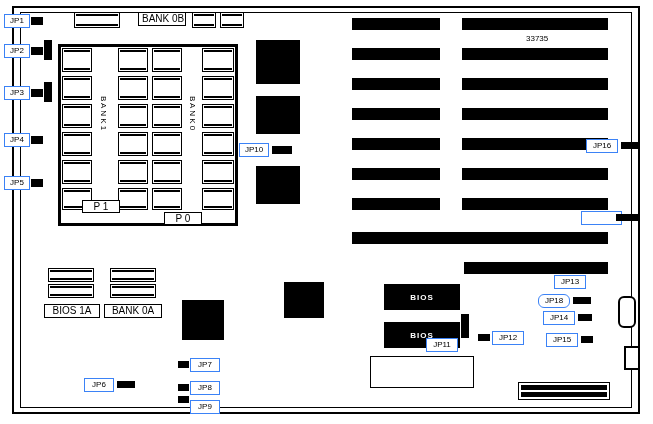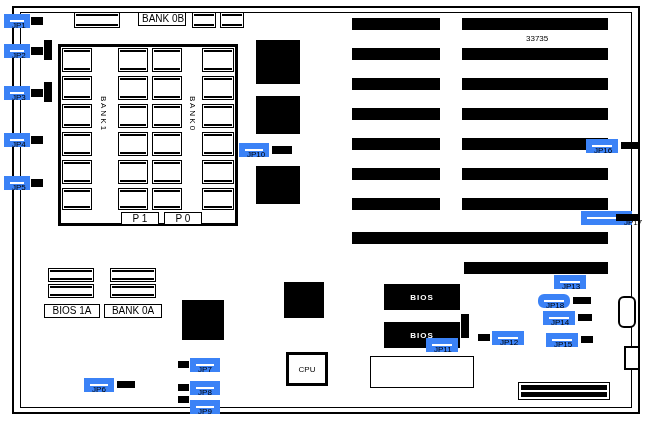--- a/index.html
+++ b/index.html
@@ -11,21 +11,21 @@
   .board-inner{position:absolute;left:20px;top:12px;width:612px;height:396px;border:1px solid #000;background:#fff;box-sizing:border-box;}
 
   
   .slot{position:absolute;background:#000;}
   .slot-hollow{position:absolute;background:#000;border:1px solid #000;box-sizing:border-box;}
   .slot-hollow > i{position:absolute;left:2px;top:2px;right:2px;bottom:2px;background:#fff;display:block;}
 
   .chip{position:absolute;background:#000;}
 
   
-  .jp{position:absolute;border:6px solid #3b82f6;background:#fff;color:#000;
+  .jp{position:absolute;border:1px solid #3b82f6;background:#fff;color:#000;
       font-size:8px;line-height:10px;text-align:center;padding:1px 2px;box-sizing:border-box;white-space:nowrap;}
   .pins{position:absolute;background:#000;}
 
   
   .dip{position:absolute;background:#fff;border:1px solid #000;box-sizing:border-box;}
   .dip::before,.dip::after{content:"";position:absolute;left:1px;right:1px;height:2px;background:#000;}
   .dip::before{top:1px;}
   .dip::after{bottom:1px;}
   .boxlabel{position:absolute;border:1px solid #000;background:#fff;font-size:10px;
             line-height:10px;padding:1px 3px;box-sizing:border-box;white-space:nowrap;text-align:center;}
@@ -107,21 +107,21 @@
   <div class="dip" style="left:202px;top:48px;width:32px;height:24px;"></div>
   <div class="dip" style="left:202px;top:76px;width:32px;height:24px;"></div>
   <div class="dip" style="left:202px;top:104px;width:32px;height:24px;"></div>
   <div class="dip" style="left:202px;top:132px;width:32px;height:24px;"></div>
   <div class="dip" style="left:202px;top:160px;width:32px;height:24px;"></div>
   <div class="dip" style="left:202px;top:188px;width:32px;height:22px;"></div>
 
   <div class="vlabel" style="left:99px;top:96px;"><span>B A N K 1</span></div>
   <div class="vlabel" style="left:188px;top:96px;"><span>B A N K 0</span></div>
 
-  <div class="boxlabel" style="left:82px;top:212px;width:38px;height:13px;margin-left:39px;"><span>P  1</span></div>
+  <div class="boxlabel" style="left:82px;top:200px;width:38px;height:13px;"><span>P  1</span></div>
   <div class="boxlabel" style="left:164px;top:212px;width:38px;height:13px;"><span>P  0</span></div>
 
   <div class="chip" style="left:256px;top:40px;width:44px;height:44px;"></div>
   <div class="chip" style="left:256px;top:96px;width:44px;height:38px;"></div>
   <div class="chip" style="left:256px;top:166px;width:44px;height:38px;"></div>
 
   <div class="jp" style="left:239px;top:143px;width:30px;height:14px;"><span>JP10</span></div>
   <div class="pins" style="left:272px;top:146px;width:20px;height:8px;"></div>
 
   <div class="slot" style="left:352px;top:18px;width:88px;height:12px;"></div>
@@ -160,23 +160,20 @@
   <div class="dip" style="left:48px;top:284px;width:46px;height:14px;"></div>
   <div class="boxlabel" style="left:44px;top:304px;width:56px;height:14px;"><span>BIOS 1A</span></div>
 
   <div class="dip" style="left:110px;top:268px;width:46px;height:14px;"></div>
   <div class="dip" style="left:110px;top:284px;width:46px;height:14px;"></div>
   <div class="boxlabel" style="left:104px;top:304px;width:58px;height:14px;"><span>BANK 0A</span></div>
 
   <div class="chip" style="left:182px;top:300px;width:42px;height:40px;"></div>
   <div class="chip" style="left:284px;top:282px;width:40px;height:36px;"></div>
 
-  <div class="cpu" style="left:286px;top:352px;width:42px;height:34px;">
-      <span>CPU</span>
-    </div>
 
   <div class="bios" style="left:384px;top:284px;width:76px;height:26px;">
       <span>BIOS</span>
     </div>
   <div class="bios" style="left:384px;top:322px;width:76px;height:26px;">
       <span>BIOS</span>
     </div>
 
   <div class="npu" style="left:374px;top:360px;width:96px;height:24px;">
       <span>NPU</span>

